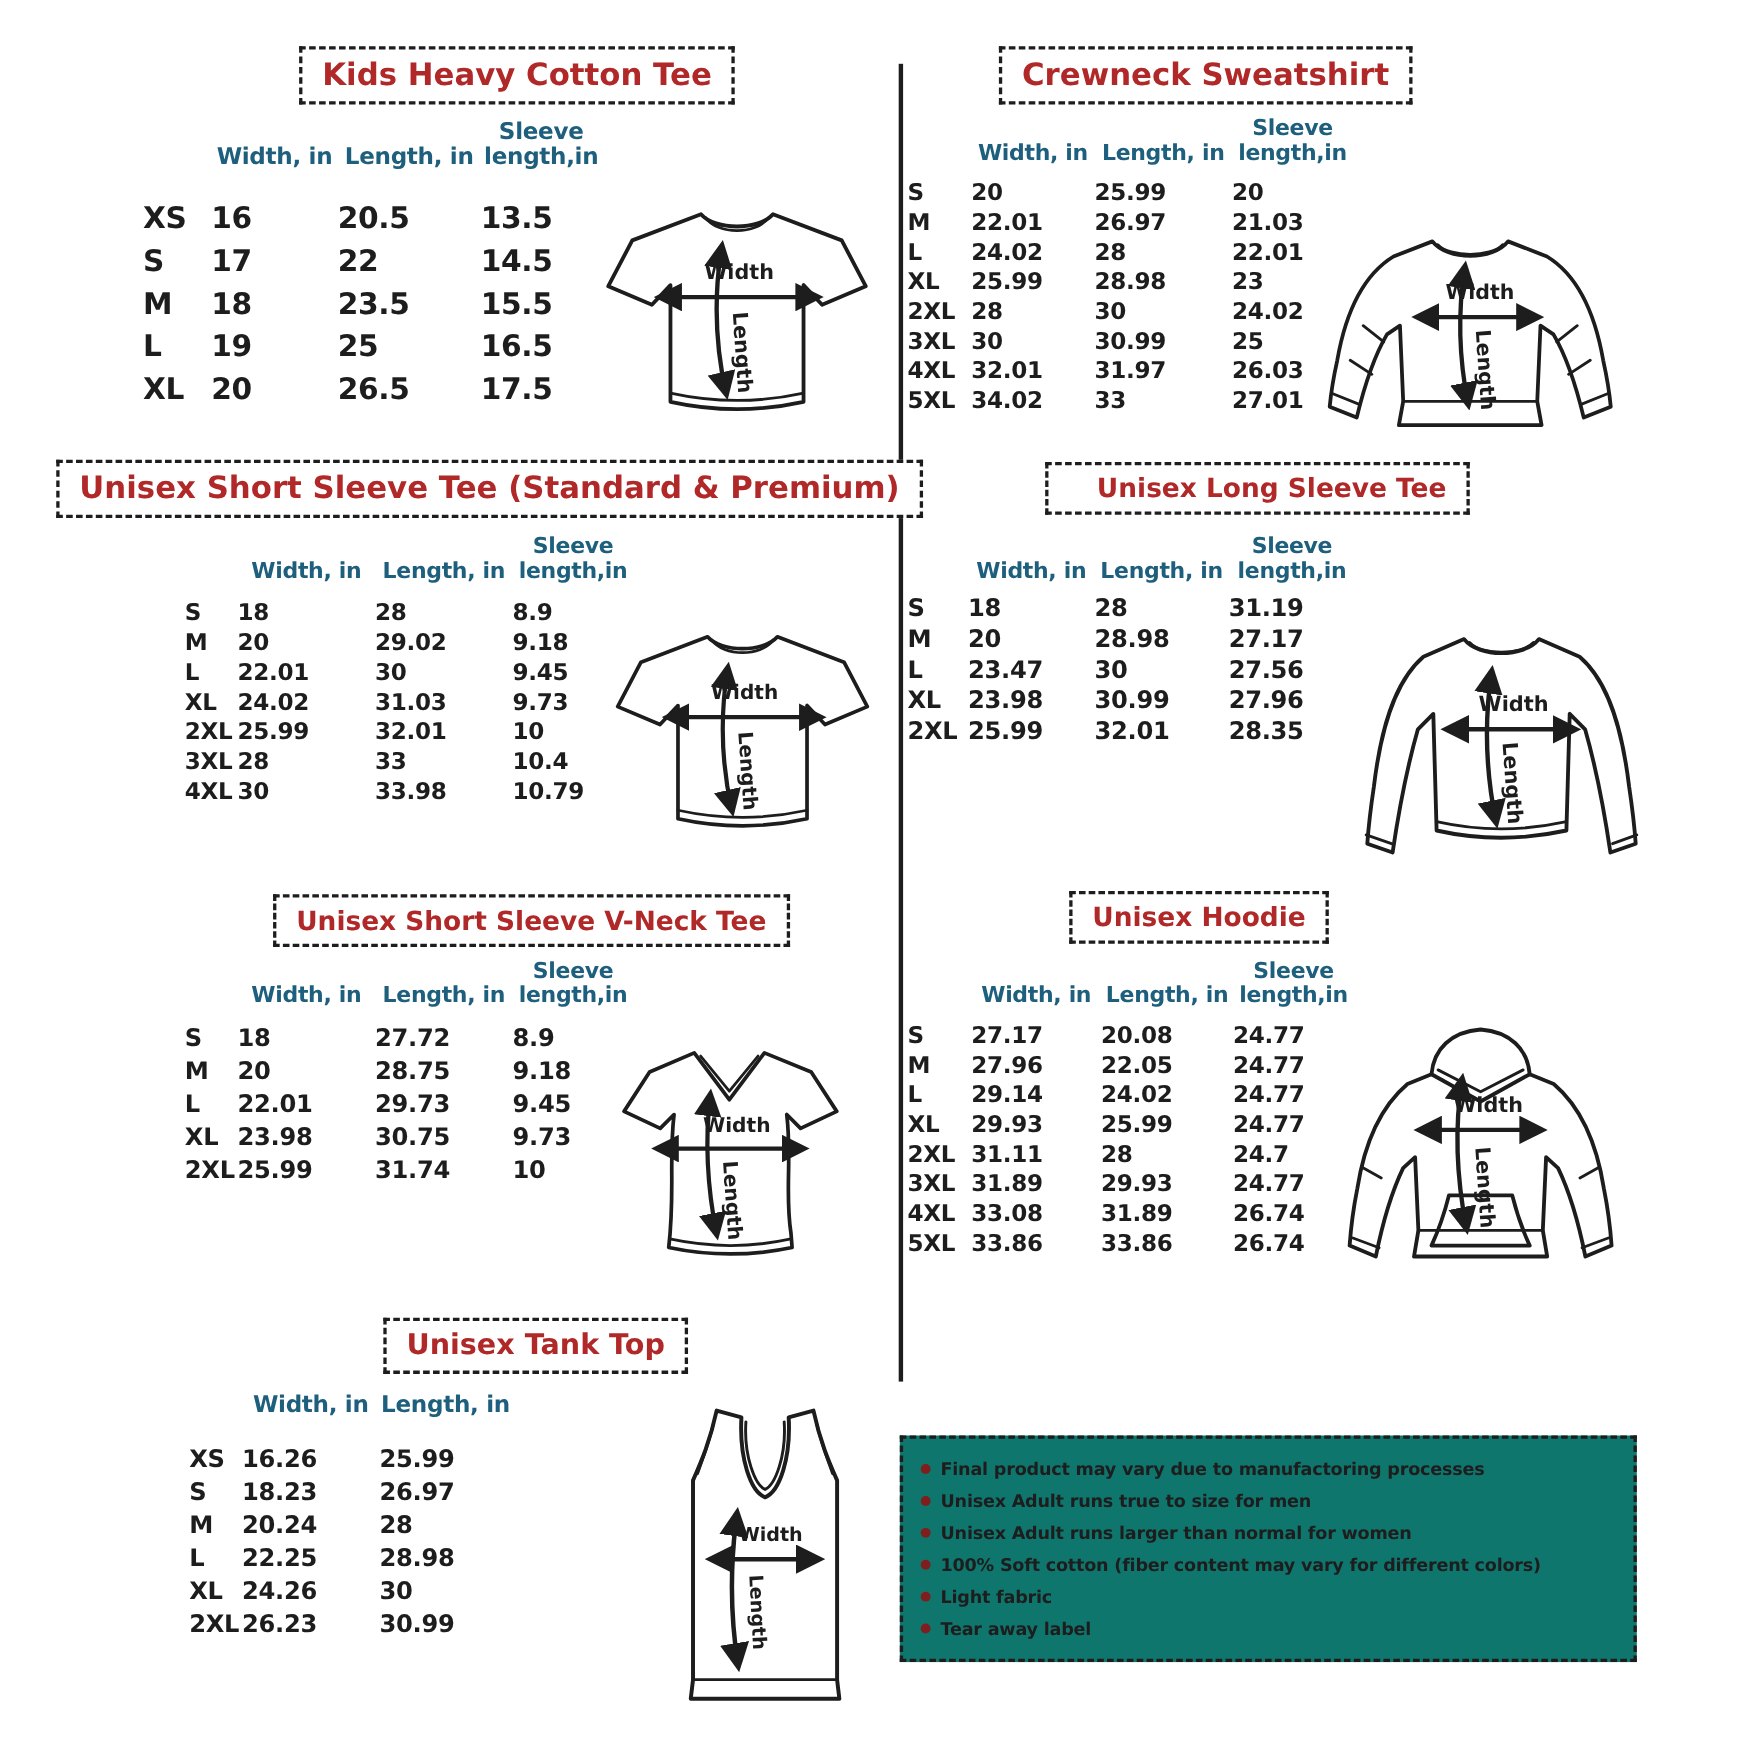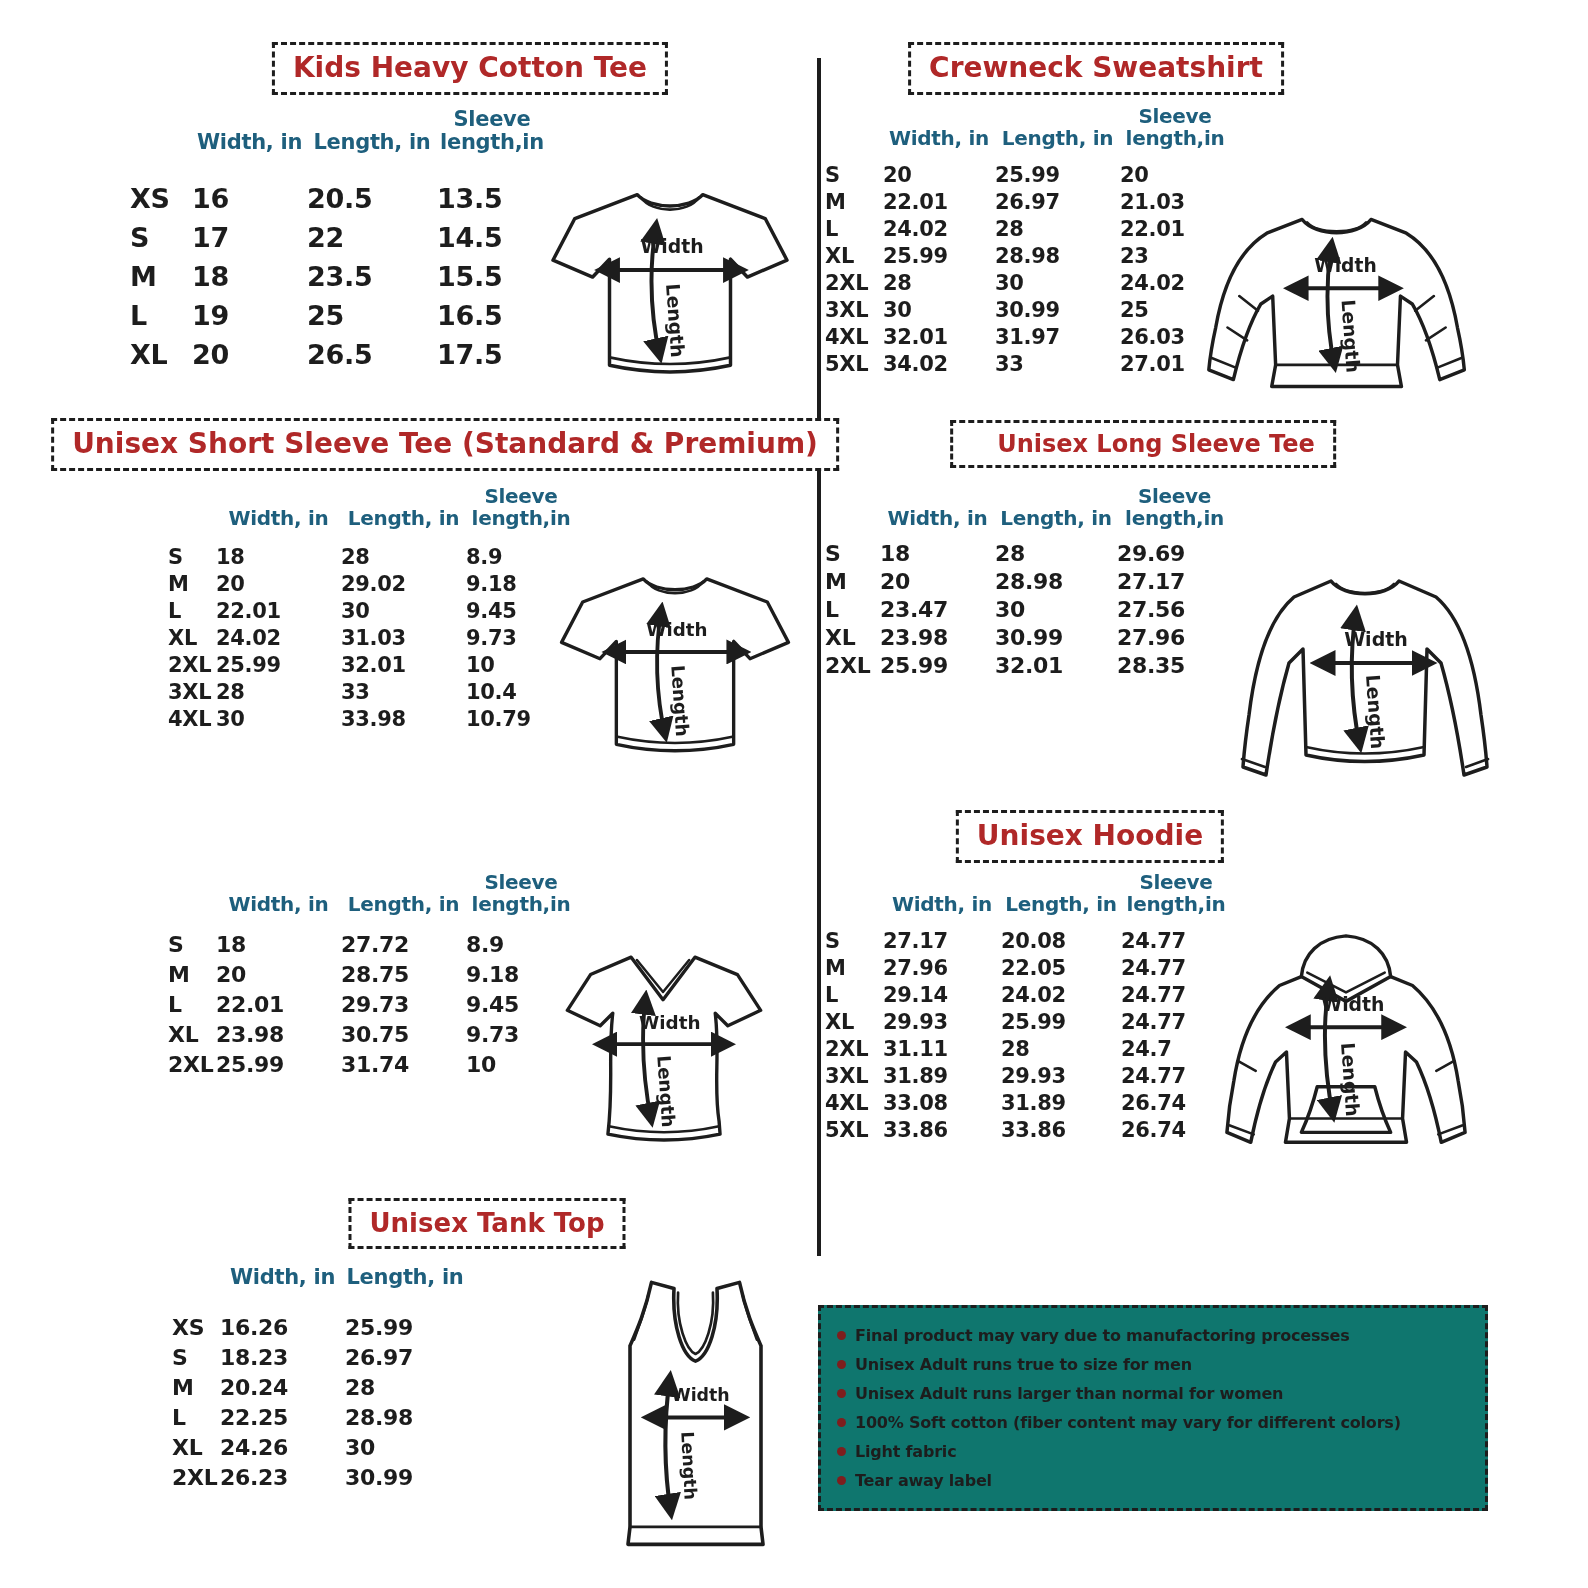--- a/index.html
+++ b/index.html
@@ -264,21 +264,21 @@
           <span>Sleeve</span>
           <span>length,in</span>
         </span>
     </div>
     <div>
 
     <div class="row">
         <span class="cell">S</span>
         <span class="cell">18</span>
         <span class="cell">28</span>
-        <span class="cell">29.69</span>
+        <span class="cell">31.19</span>
       </div>
         <div class="row">
         <span class="cell">M</span>
         <span class="cell">20</span>
         <span class="cell">28.98</span>
         <span class="cell">27.17</span>
       </div>
         <div class="row">
         <span class="cell">L</span>
         <span class="cell">23.47</span>
@@ -303,20 +303,21 @@
     <path class="outline" d="M103 36 C116 53,158 53,171 36 L208 52 C235 75,247 120,253 170 C256 190,258 208,259 222 L236 230 C231 196,225 160,213 118 L199 104 L196 210 C155 219,118 219,78 210 L75 104 L61 118 C49 160,43 196,38 230 L15 222 C16 208,18 190,21 170 C27 120,39 75,66 52 Z"></path>
     <path class="detail" d="M108 39 C119 51,155 51,166 39"></path>
     <path class="detail" d="M78 202 C118 211,155 211,196 202"></path>
     <path class="detail" d="M238 222 L260 214 M37 222 L14 214"></path>
     <path class="arrow" marker-start="url(#ah)" marker-end="url(#ah)" d="M128 66 C121 112,123 158,132 202"></path>
     <path class="arrow" marker-start="url(#ah)" marker-end="url(#ah)" d="M88 118 L203 118"></path>
     <text class="glabel" x="148" y="101" text-anchor="middle">Width</text>
     <text class="glabel" x="138" y="130" transform="rotate(86 138 130)">Length</text>
   </svg>
 
+  <div class="title-box" style="left:483px;top:813px;font-size:24px;">Unisex Short Sleeve V-Neck Tee</div>
   <div class="tbl" style="left:168px;top:872px;--c1:48px;--c2:125px;--c3:125px;--c4:110px;--rh:30px;--fs:22px;--hfs:20px;--hm:14px;">
     <div class="hrow">
       <span class="hc"></span>
       <span class="hc">Width, in</span>
       <span class="hc">Length, in</span>
       <span class="hc stack">
           <span>Sleeve</span>
           <span>length,in</span>
         </span>
     </div>
@@ -357,21 +358,21 @@
   <svg class="garment" style="left:548px;top:928px;" width="232" height="242" viewBox="0 0 240 250">
     <path class="outline" d="M86 30 L119 74 L152 30 L196 48 L220 85 L186 101 L173 88 C178 130,171 162,177 200 L178 213 C140 221,100 221,62 213 C68 162,62 130,67 88 L54 101 L20 85 L44 48 Z"></path>
     <path class="detail" d="M92 33 L119 66 L146 33"></path>
     <path class="detail" d="M63 205 C100 213,140 213,177 205"></path>
     <path class="arrow" marker-start="url(#ah)" marker-end="url(#ah)" d="M101 70 C96 112,98 155,107 200"></path>
     <path class="arrow" marker-start="url(#ah)" marker-end="url(#ah)" d="M52 120 L188 120"></path>
     <text class="glabel" x="126" y="104" text-anchor="middle">Width</text>
     <text class="glabel" x="113" y="132" transform="rotate(86 113 132)">Length</text>
   </svg>
 
-  <div class="title-box" style="left:1090px;top:810px;font-size:28px;">Unisex Hoodie</div>
+  <div class="title-box" style="left:1090px;top:810px;font-size:24px;">Unisex Hoodie</div>
   <div class="tbl" style="left:825px;top:872px;--c1:58px;--c2:118px;--c3:120px;--c4:110px;--rh:27px;--fs:21px;--hfs:20px;--hm:12px;">
     <div class="hrow">
       <span class="hc"></span>
       <span class="hc">Width, in</span>
       <span class="hc">Length, in</span>
       <span class="hc stack">
           <span>Sleeve</span>
           <span>length,in</span>
         </span>
     </div>

